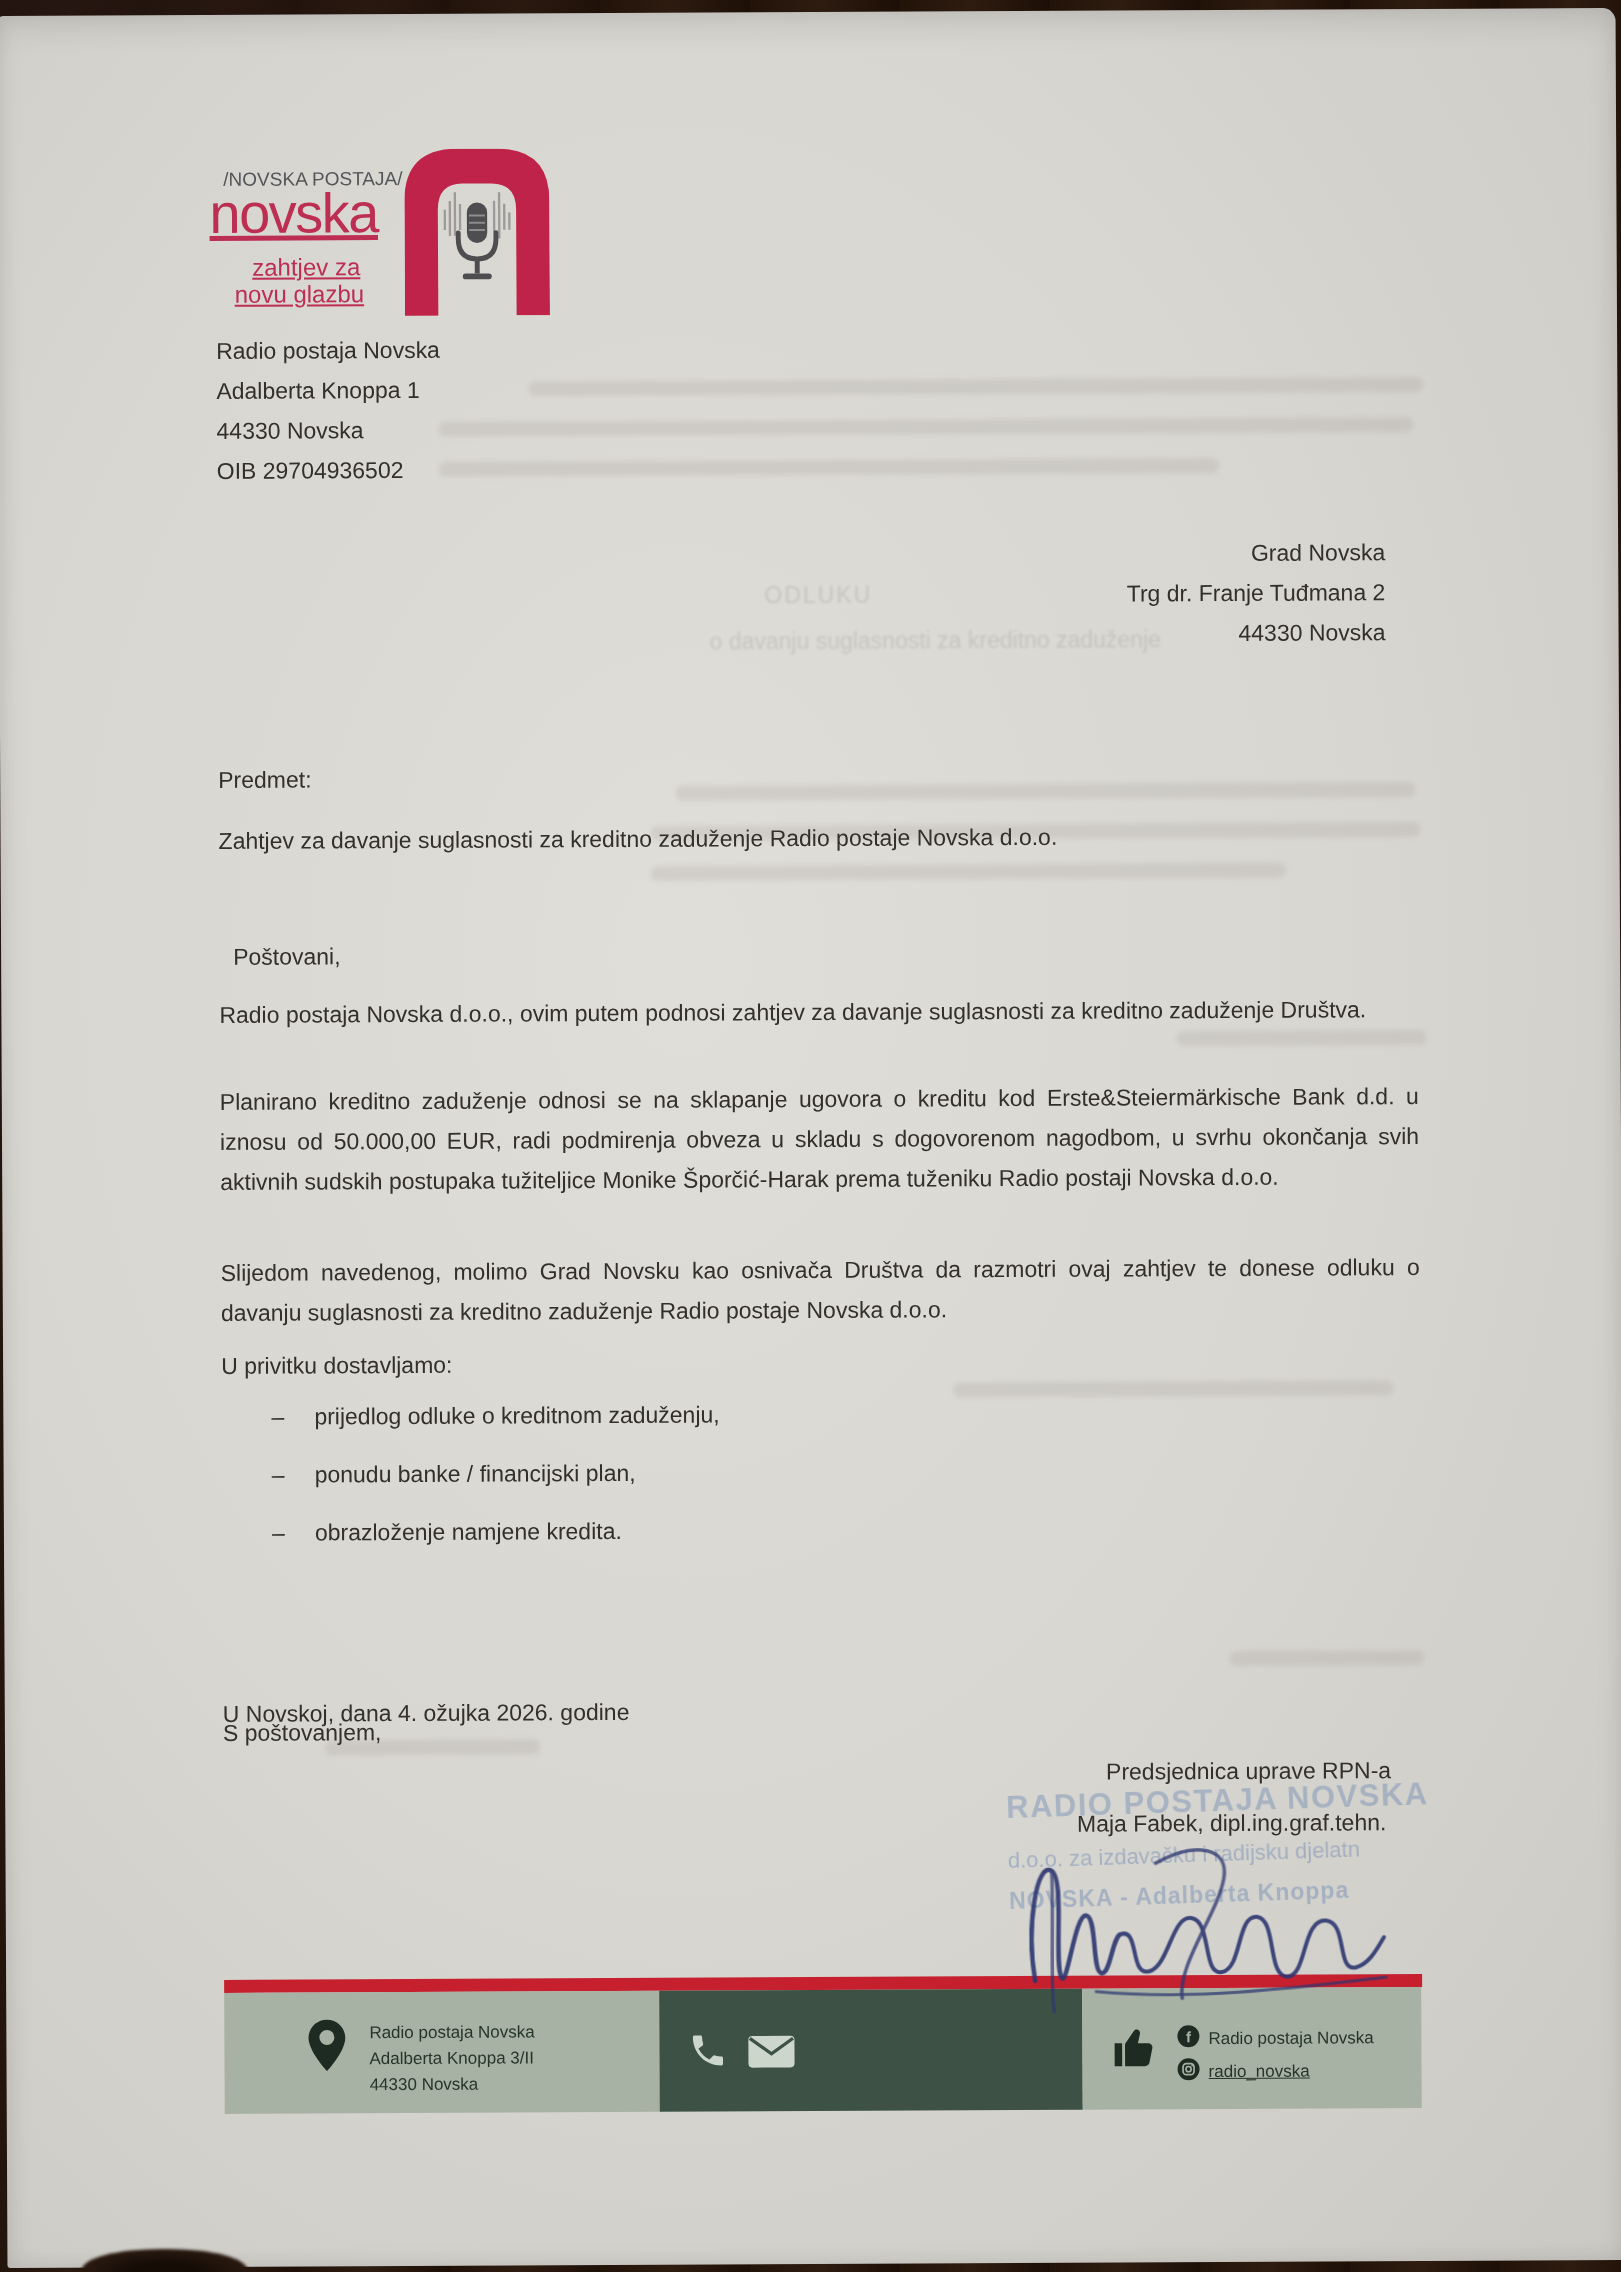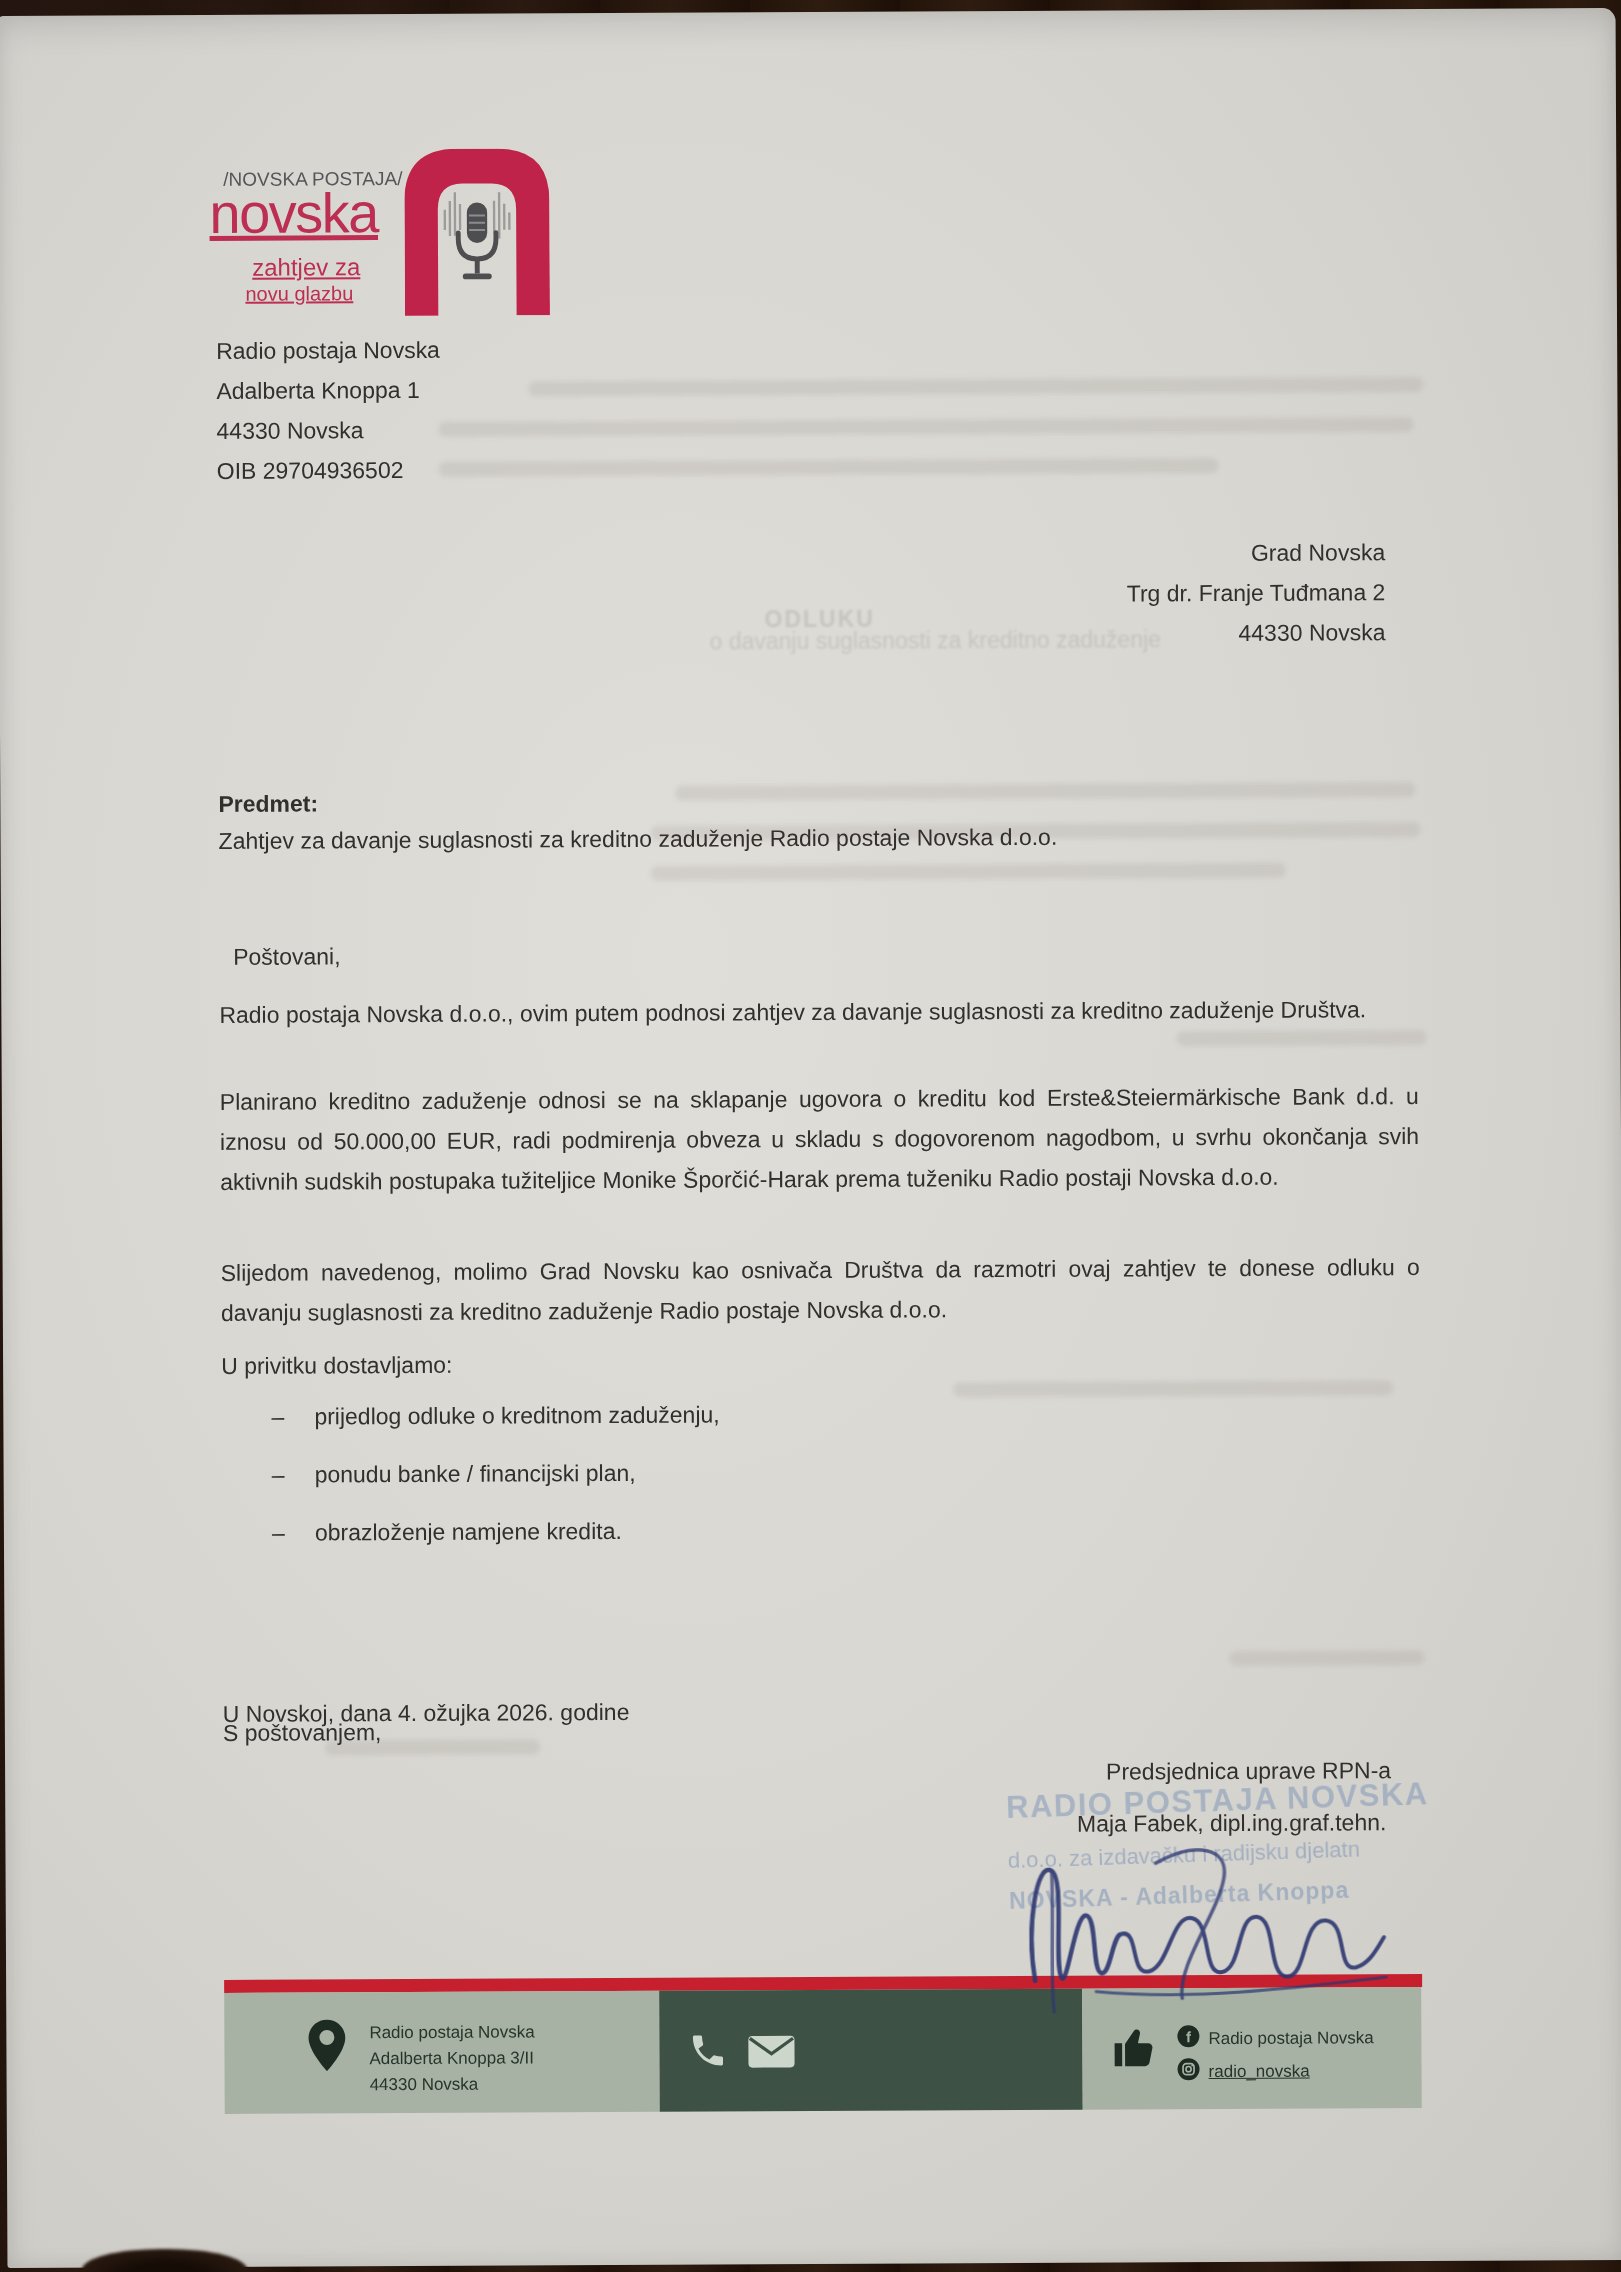--- a/index.html
+++ b/index.html
@@ -15,21 +15,21 @@
     background:radial-gradient(ellipse at 42% 42%, #e0ded9 0%, #d8d6d1 52%, #cbc9c4 100%);
     border-radius:7px 13px 3px 3px;
     transform:rotate(-0.28deg);
     transform-origin:50% 50%;
     box-shadow:inset 0 13px 30px rgba(0,0,0,0.10), inset 0 -5px 20px rgba(0,0,0,0.06);
   }
   .abs{position:absolute;}
   .txt{color:#322f2c;font-size:23px;line-height:40px;}
   .just{text-align:justify;width:1199px;}
   .right-col{text-align:right;}
-  .bold{font-weight:bold;margin-top:24px;}
+  .bold{font-weight:normal;}
   .brand{color:#bc2e52;text-decoration:underline;}
   .pretitle{color:#55565a;}
   .smudge{
     position:absolute;height:15px;border-radius:7px;
     background:rgba(104,99,92,0.12);filter:blur(2.5px);
   }
   .bleedtext{
     position:absolute;color:rgba(96,92,86,0.55);opacity:0.32;filter:blur(1.2px);
     font-size:23px;
   }
@@ -58,21 +58,21 @@
 </style>
 </head>
 <body>
 
 <div class="paper">
 
   <div class="abs" style="left:212px;top:150px;width:340px;height:155px;">
     <div class="abs pretitle" style="left:14px;top:4px;width:165px;text-align:center;font-size:19px;white-space:nowrap;">/NOVSKA POSTAJA/</div>
     <div class="abs brand" style="left:0px;top:19px;font-size:56px;letter-spacing:-1.5px;line-height:60px;">novska</div>
     <div class="abs brand" style="left:14px;top:89px;width:165px;text-align:center;font-size:24px;line-height:27px;">zahtjev za</div>
-    <div class="abs brand" style="left:7px;top:116px;width:165px;text-align:center;font-size:20px;line-height:27px;">novu glazbu</div>
+    <div class="abs brand" style="left:7px;top:116px;width:165px;text-align:center;font-size:24px;line-height:27px;">novu glazbu</div>
 
     <svg class="abs" style="left:195px;top:-15px;" width="145" height="167" viewBox="0 0 100 115">
       <path d="M0,115 L0,36 Q0,0 36,0 L64,0 Q100,0 100,36 L100,115 L77,115 L77,42 Q77,24 60,24 L40,24 Q23,24 23,42 L23,115 Z" fill="#c0234a"></path>
       <g>
         <g fill="#6a6a6c" opacity="0.55">
           <rect x="27" y="42" width="1.6" height="14"></rect>
           <rect x="30.5" y="36" width="1.6" height="24"></rect>
           <rect x="34" y="30" width="1.6" height="30"></rect>
           <rect x="37.5" y="38" width="1.6" height="18"></rect>
           <rect x="61" y="36" width="1.6" height="22"></rect>

